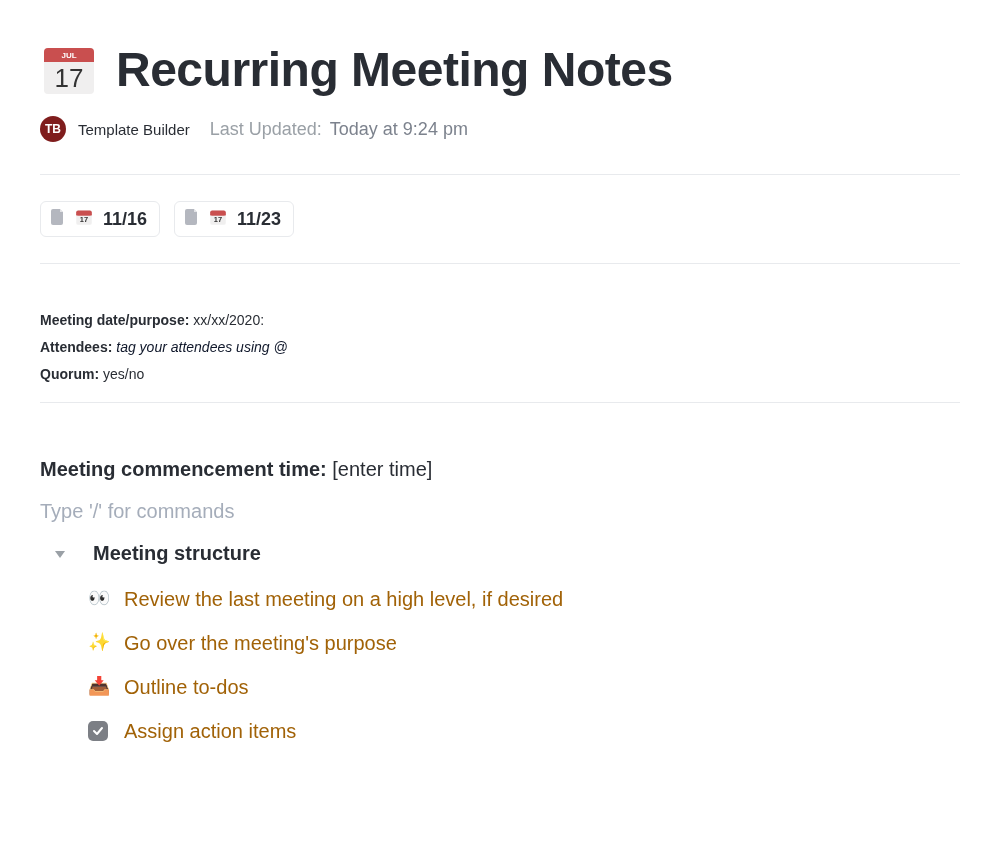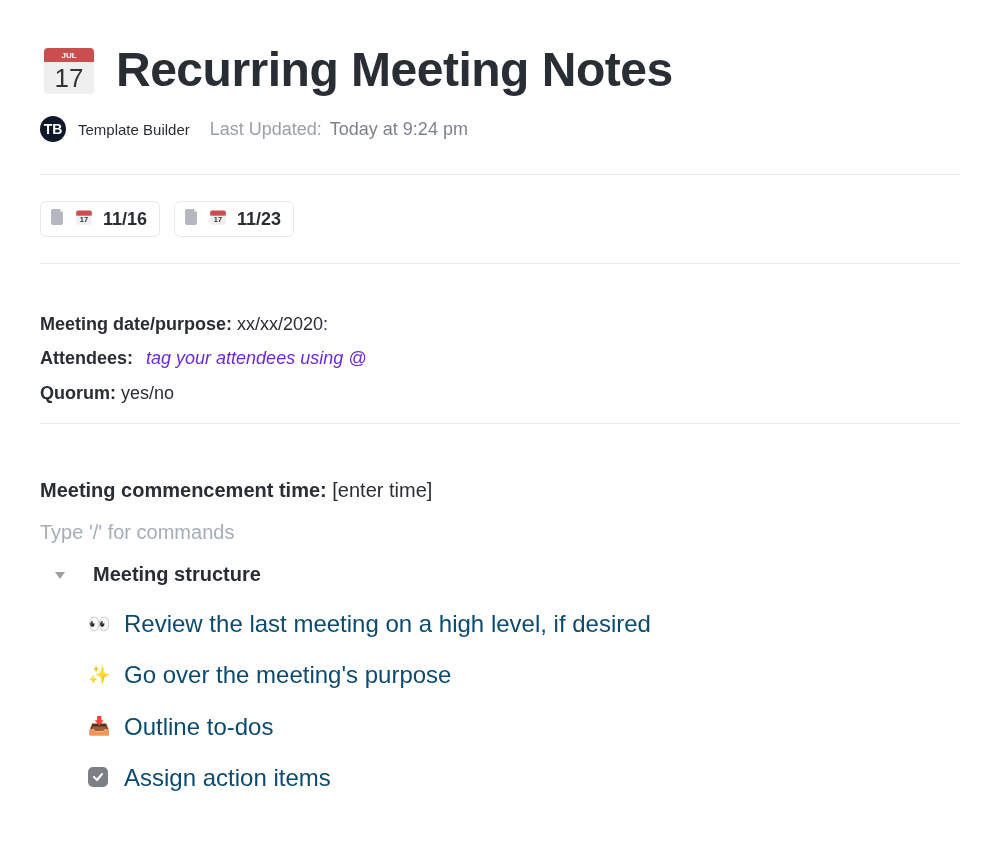--- a/index.html
+++ b/index.html
@@ -30,23 +30,23 @@
   .meta-row {
     display: flex;
     align-items: center;
     gap: 20px;
     margin-bottom: 32px;
   }
   .avatar {
     width: 26px;
     height: 26px;
     border-radius: 50%;
-    background: #0f172a;
+    background: #7f1d1d;
     color: #fff;
-    font-size: 14px;
+    font-size: 12px;
     font-weight: 600;
     display: flex;
     align-items: center;
     justify-content: center;
   }
   .author-name {
     font-size: 15px;
     color: #292d34;
     margin-left: -8px;
   }
@@ -83,26 +83,26 @@
   .chip-doc-icon {
     width: 14px;
     height: 16px;
     opacity: 0.5;
   }
   .chip-cal {
     font-size: 16px;
   }
   .fields {
     padding: 44px 0 12px 0;
-    font-size: 18px;
+    font-size: 14px;
     line-height: 1.8;
   }
   .fields .row { margin-bottom: 2px; }
   .fields .label { font-weight: 700; }
-  .fields .italic { font-style: italic; color: #6d28d9; font-weight: 400; margin-left: 8px; }
+  .fields .italic { font-style: italic; color: #0f172a; font-weight: 400; }
   .section2 {
     padding: 48px 0 40px 0;
     font-size: 20px;
     line-height: 1.8;
   }
   .hint {
     color: #a5adba;
     font-size: 20px;
     margin-top: 6px;
   }
@@ -134,22 +134,22 @@
     align-items: center;
     gap: 14px;
     padding: 4px 0;
   }
   .item-emoji {
     font-size: 18px;
     width: 22px;
     text-align: center;
   }
   .item-link {
-    color: #0c4a6e;
-    font-size: 24px;
+    color: #a16207;
+    font-size: 20px;
   }
   .check-icon-box {
     width: 20px;
     height: 20px;
     background: #7c7f85;
     border-radius: 5px;
     display: flex;
     align-items: center;
     justify-content: center;
   }

